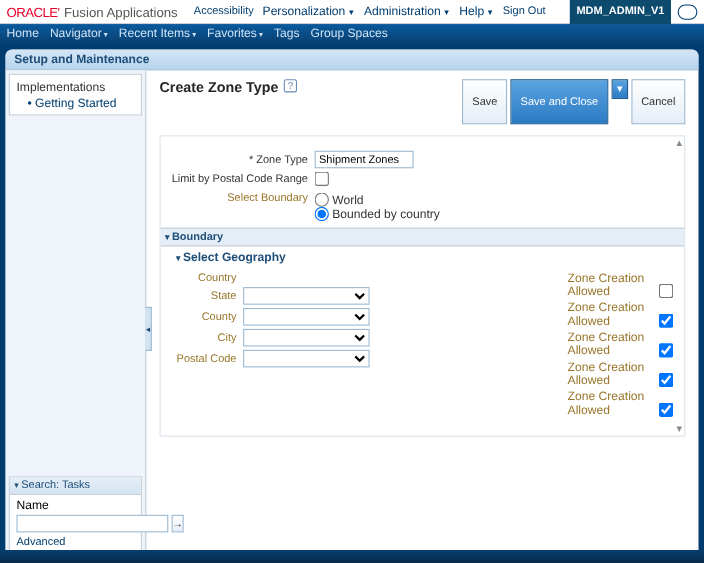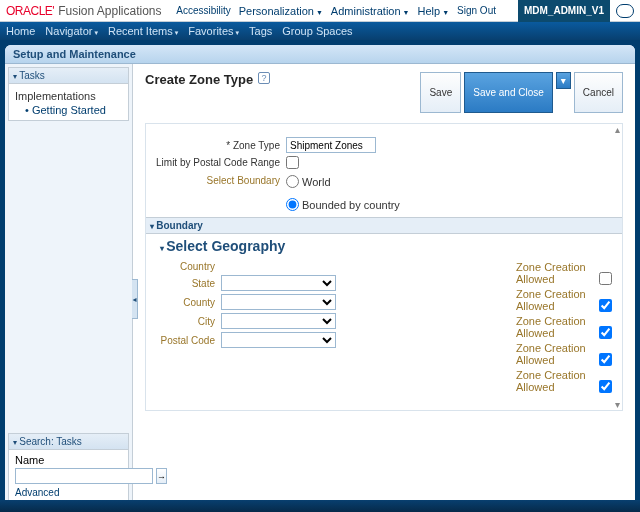--- a/index.html
+++ b/index.html
@@ -43,25 +43,25 @@
 .btn-split{border-left:1px solid #1f5a8e;padding:2px 4px}
 .form-region{border:1px solid #d9e3ec;padding:10px 10px 14px 10px;font-size:10px;color:#333}
 .scroll-indicator{position:absolute;right:2px;color:#888;font-size:10px}
 .scroll-indicator.up{top:0}
 .scroll-indicator.down{bottom:0}
 .frow{display:flex;align-items:center;margin:3px 0}
 .flabel{width:130px;text-align:right;padding-right:6px;color:#333;font-size:10px}
 .req{color:#333}
 .txt{border:1px solid #9cb8d1;height:16px;font-size:10px;padding:0 3px;width:90px}
 .chk{margin:0}
-.radio-stack{display:flex;flex-direction:column;gap:10px}
+.radio-stack{display:flex;flex-direction:column;gap:0}
 .radio-stack label{display:flex;align-items:center;gap:3px;font-size:10px}
 .section-h{background:#e5eef7;color:#1f4e79;font-weight:bold;font-size:10px;padding:2px 4px;margin:6px -10px 4px -10px;border-top:1px solid #c4ced7;border-bottom:1px solid #c4ced7}
 .section-h::before{content:"▾ ";font-size:8px}
-.subsection-h{color:#1f4e79;font-weight:bold;font-size:14px;margin:4px 0 4px 4px}
+.subsection-h{color:#1f4e79;font-weight:bold;font-size:11px;margin:4px 0 4px 4px}
 .subsection-h::before{content:"▾ ";font-size:8px}
 .geo-grid{display:flex}
 .geo-left{width:260px}
 .geo-right{flex:1;padding-left:100px}
 .geo-left .frow .flabel{width:65px}
 .sel{border:1px solid #9cb8d1;height:16px;font-size:10px;width:115px;background:#fff}
 .zca{display:flex;align-items:flex-end;gap:4px;margin:3px 0;font-size:10px;color:#99762a}
 .footer{position:absolute;bottom:0;left:0;right:0;height:12px;background:linear-gradient(#083f6f,#062a4a)}
 </style>
 </head>
@@ -88,21 +88,20 @@
   <span class="navitem">Tags</span>
   <span class="navitem">Group Spaces</span>
 </div>
 
 <div class="main-wrap">
   <div class="main-panel">
     <div class="titlebar">Setup and Maintenance</div>
     <div class="content">
       <div class="sidebar">
         <div class="sidebox">
-          <div class="sidebox-h">Tasks</div>
           <div class="sidebox-b">
             <div class="tree-node">Implementations</div>
             <div class="tree-leaf">Getting Started</div>
           </div>
         </div>
         <div class="side-spacer"></div>
         <div class="sidebox">
           <div class="sidebox-h">Search: Tasks</div>
           <div class="sidebox-b">
             <div>Name</div>

